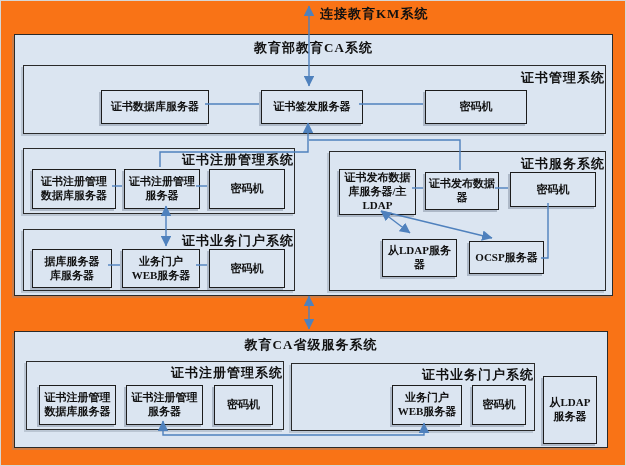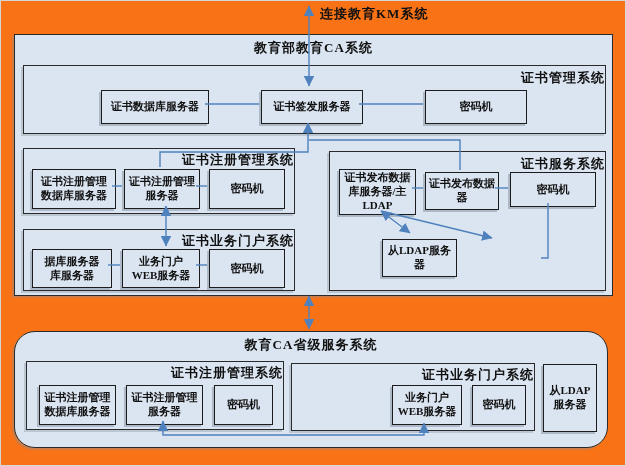--- a/index.html
+++ b/index.html
@@ -78,43 +78,44 @@
     <div class="container" style="left:314px;top:116px;width:275px;height:138px;">
       <div class="sys-title" style="top:3px;">证书服务系统</div>
       <div class="node" style="left:9px;top:17px;width:75px;height:44px;">证书发布数据
 库服务器/主
 LDAP</div>
       <div class="node" style="left:95px;top:20px;width:72px;height:36px;">证书发布数据
 器</div>
       <div class="node" style="left:180px;top:20px;width:84px;height:33px;">密码机</div>
       <div class="node" style="left:52px;top:87px;width:73px;height:36px;">从LDAP服务
 器</div>
+      <div class="node" style="left:139px;top:89px;width:73px;height:31px;">OCSP服务器</div>
     </div>
   </div>
 
-  <div class="bigbox" style="left:14px;top:331px;width:592px;height:115px;border-radius:21px;">
+  <div class="bigbox" style="left:14px;top:331px;width:592px;height:115px;">
     <div class="big-title" style="top:4px;">教育CA省级服务系统</div>
 
     <div class="container" style="left:11px;top:29px;width:256px;height:67px;">
       <div class="sys-title" style="top:2px;">证书注册管理系统</div>
       <div class="node" style="left:12px;top:23px;width:75px;height:38px;">证书注册管理
 数据库服务器</div>
       <div class="node" style="left:99px;top:23px;width:75px;height:38px;">证书注册管理
 服务器</div>
       <div class="node" style="left:187px;top:23px;width:57px;height:38px;">密码机</div>
     </div>
 
     <div class="container" style="left:276px;top:31px;width:242px;height:66px;">
       <div class="sys-title" style="top:2px;">证书业务门户系统</div>
       <div class="node" style="left:100px;top:21px;width:68px;height:38px;">业务门户
 WEB服务器</div>
       <div class="node" style="left:180px;top:21px;width:52px;height:38px;">密码机</div>
     </div>
 
-    <div class="node" style="left:528px;top:32px;width:52px;height:66px;font-family:Liberation Serif, serif;">从LDAP
+    <div class="node" style="left:528px;top:44px;width:52px;height:66px;font-family:Liberation Serif, serif;">从LDAP
 服务器</div>
   </div>
 
   <svg class="overlay" viewBox="0 0 626 466">
     <defs>
       <marker id="ah" viewBox="0 0 10 10" refX="9.5" refY="5" markerWidth="7.5" markerHeight="7.5" orient="auto-start-reverse">
         <path d="M0,0 L10,5 L0,10 Z" fill="#4f81bd"></path>
       </marker>
     </defs>
     <g stroke="#4f81bd" stroke-width="1.4" fill="none">

